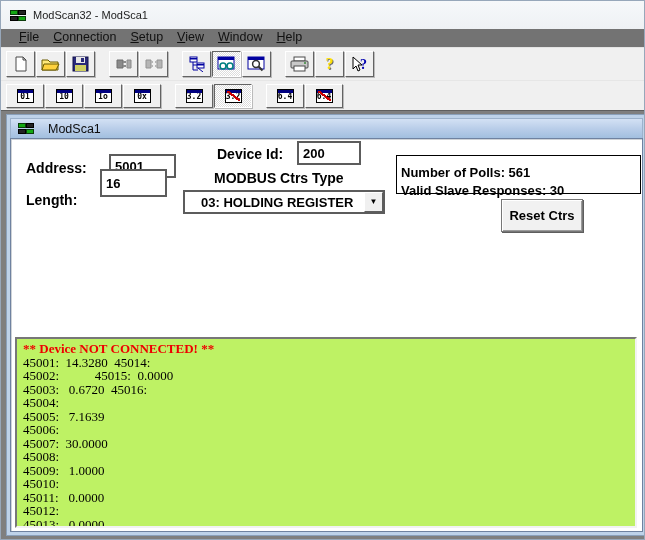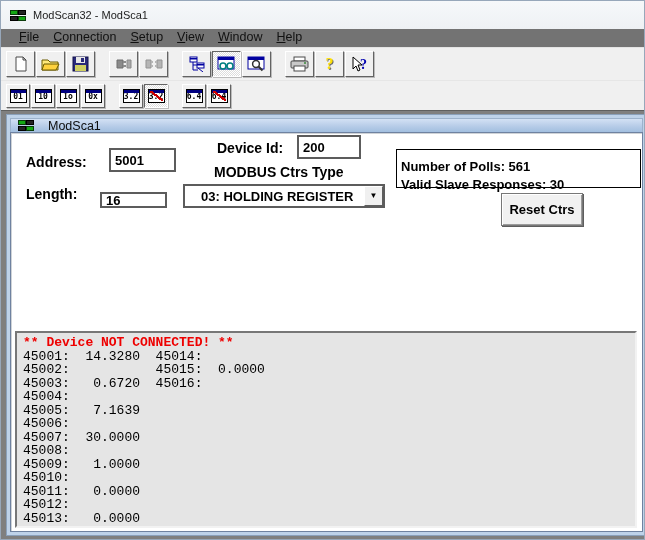--- a/index.html
+++ b/index.html
@@ -34,21 +34,21 @@
   .toolbar1 { height:32px; }
   .toolbar2 { height:30px; border-top:1px solid #e6e6e6; }
   .tb-group { display:flex; margin-right:13px; }
   .tb-btn {
     width:29px; height:26px; display:flex; align-items:center; justify-content:center;
     background:#f0f0f0;
     border:1px solid; border-color:#ffffff #636363 #636363 #ffffff;
     box-shadow:1px 1px 0 rgba(90,90,90,.35);
     margin-right:1px; position:relative;
   }
-  .toolbar2 .tb-btn { width:24px; height:24px; }
+  .toolbar2 .tb-btn { width:38px; height:24px; }
   .tb-btn.pressed {
     border-color:#636363 #ffffff #ffffff #636363;
     background-image: conic-gradient(#ffffff 90deg, #dcdcdc 0 180deg, #ffffff 0 270deg, #dcdcdc 0);
     background-size:2px 2px;
   }
   .tb-btn svg { display:block; }
 
   
   .mini-win { width:17px; height:14px; background:#fff; border:1px solid #000; position:relative; display:flex; align-items:flex-end; justify-content:center; }
   .mini-win .mini-titlebar { position:absolute; top:0; left:0; right:0; height:3px; background:#000080; }
@@ -61,21 +61,21 @@
   
   .mdi { flex:1 1 auto; position:relative; background:#7f7f7f; border-top:1px solid #5f5f5f; overflow:hidden; }
 
   
   .child {
     position:absolute; left:5px; top:3px; right:-3px; bottom:3px;
     background:#bed2e9; border:1px solid #8aa0ba; padding:3px;
     display:flex; flex-direction:column;
   }
   .child-titlebar {
-    height:14px; flex:0 0 auto; display:flex; align-items:center; padding-left:7px;
+    height:20px; flex:0 0 auto; display:flex; align-items:center; padding-left:7px;
     background:linear-gradient(#d3e1f4, #b7cce8 55%, #a2bfdf);
     border:1px solid #9cb2cc; border-bottom:none;
   }
   .child-titlebar .title { font-size:12.5px; color:#0d0d0d; margin-left:7px; }
   .child-content {
     flex:1 1 auto; position:relative; background:#ffffff;
     border:1px solid #6f82a0; box-shadow: inset 1px 1px 0 rgba(64,80,96,.25);
   }
 
   
@@ -102,25 +102,25 @@
   .btn3d {
     position:absolute; background:#f1f1f1; font-size:13px; font-weight:bold; color:#000;
     border:1px solid #777;
     box-shadow: inset 1px 1px 0 #ffffff, inset -1px -1px 0 #9b9b9b, 1px 1px 0 #5e5e5e;
     display:flex; align-items:center; justify-content:center;
   }
 
   
   .data-area {
     position:absolute; left:4px; right:5px; top:198px; bottom:3px;
-    background:#e5e5e5;
+    background:#bef264;
     border:2px solid; border-color:#777777 #f2f2f2 #f2f2f2 #777777;
     overflow:hidden;
     padding:3px 0 0 6px;
-    font-family:Liberation Mono, monospace; font-size:13px; line-height:13.5px;
+    font-family:Liberation Serif, serif; font-size:13px; line-height:13.5px;
     color:#000;
   }
   .data-line { white-space:pre; }
   .status-line { color:#ee0000; font-weight:bold; white-space:pre; }
 </style>
 </head>
 <body>
 
 <div class="app">
 
@@ -314,21 +314,21 @@
             </span>
         </span>
         <span class="title">ModSca1</span>
       </div>
       <div class="child-content">
 
         <span class="lbl" style="left:15px; top:21px;">Address:</span>
         <input class="field" style="left: 98px; top: 15px; width: 67px; height: 24px;" value="5001">
 
         <span class="lbl" style="left:15px; top:53px;">Length:</span>
-        <input class="field" style="left: 89px; top: 59px; width: 67px; height: 16px;" value="16">
+        <input class="field" style="left: 89px; top: 30px; width: 67px; height: 28px;" value="16">
 
         <span class="lbl" style="left:206px; top:7px;">Device Id:</span>
         <input class="field" style="left: 286px; top: 2px; width: 64px; height: 24px;" value="200">
 
         <span class="lbl" style="left:203px; top:31px;">MODBUS Ctrs Type</span>
         <div class="combo" style="left:172px; top:51px; width:202px;">
           <span class="combo-text">03: HOLDING REGISTER</span>
           <span class="combo-btn">
               <span class="arr">▼</span>
             </span>

